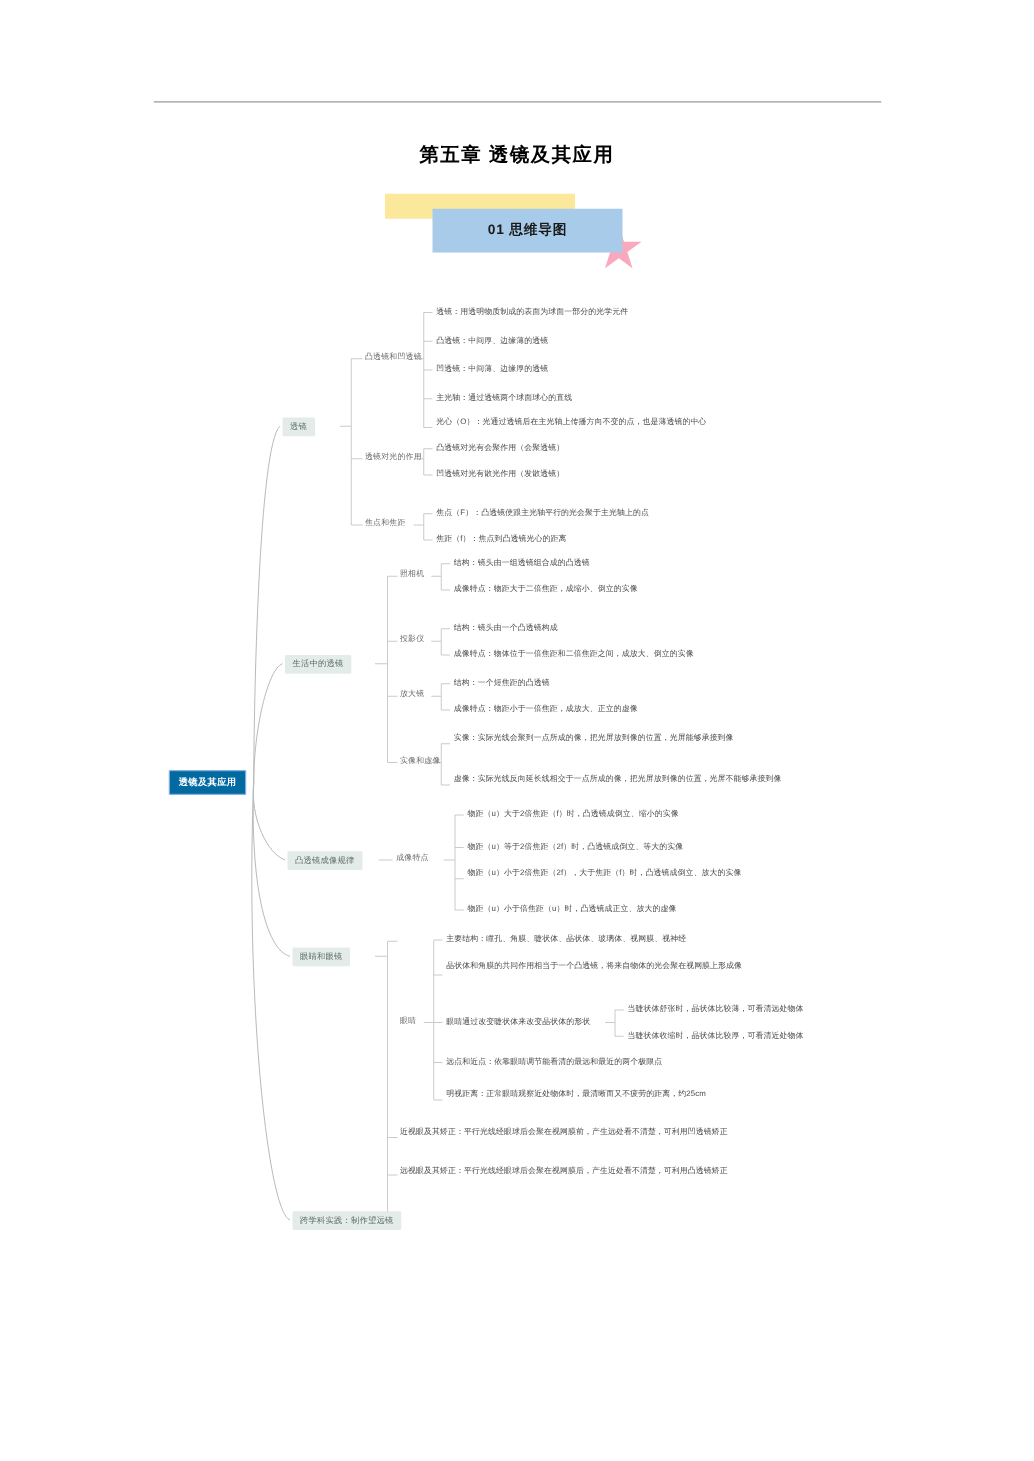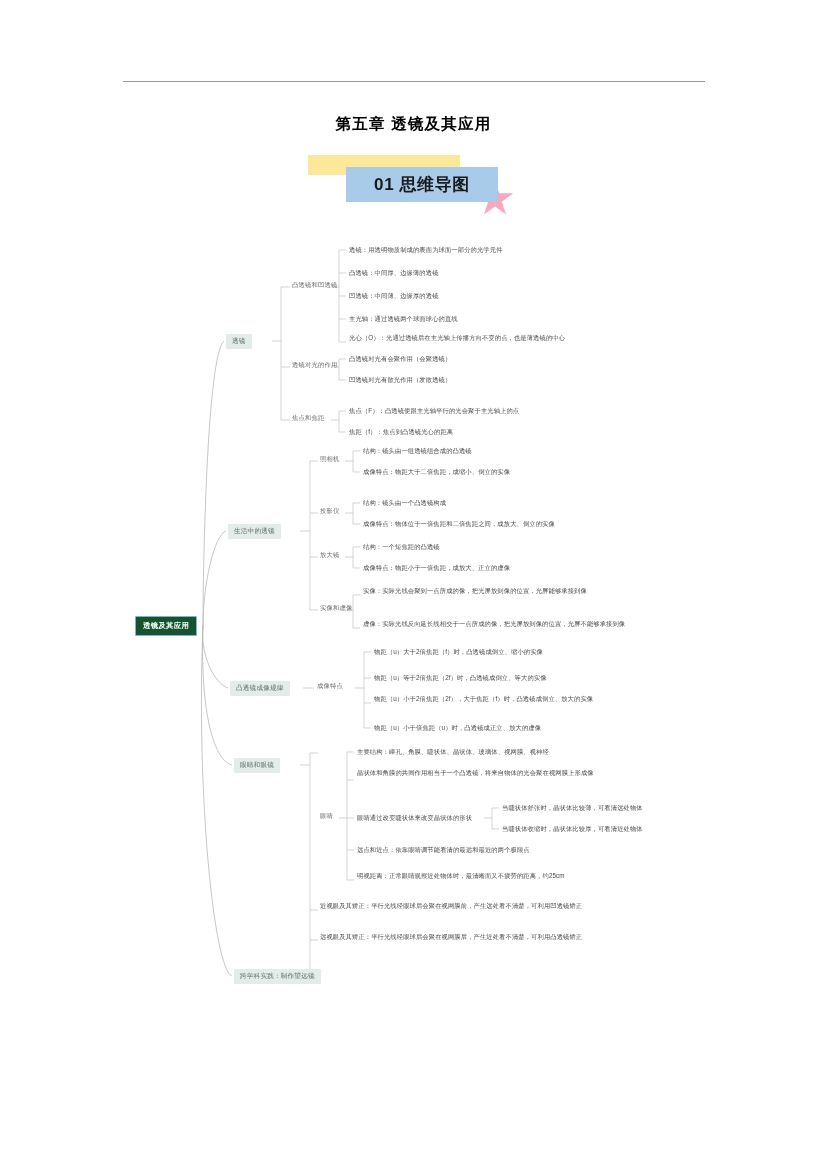--- a/index.html
+++ b/index.html
@@ -75,21 +75,21 @@
     background: #a8cbea;
   }
   .banner-label {
     position: absolute;
     left: 38px;
     top: 12px;
     width: 152px;
     height: 35px;
     line-height: 35px;
     text-align: center;
-    font-size: 17px;
+    font-size: 11px;
     font-weight: bold;
     color: #1a1a1a;
     letter-spacing: 0.6px;
   }
 
   
   .map {
     position: absolute;
     left: 0;
     top: 225px;
@@ -105,21 +105,21 @@
     pointer-events: none;
   }
 
   
   .node {
     position: absolute;
     box-sizing: border-box;
     white-space: nowrap;
   }
   .node-root {
-    background: #14532d;
+    background: #0369a1;
     border: 1px solid #7fb0e0;
     color: #ffffff;
     font-size: 7.4px;
     font-weight: bold;
     padding: 4px 7px;
     letter-spacing: 0.3px;
     border-radius: 1px;
   }
   .node-l1 {
     background: #e3ece8;

